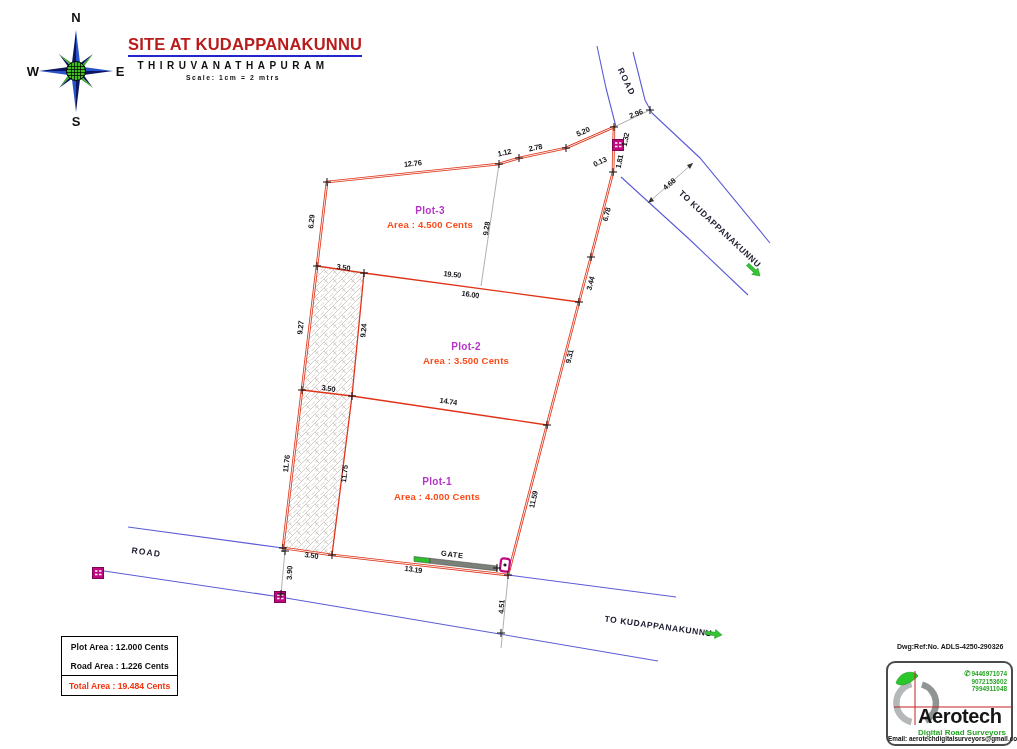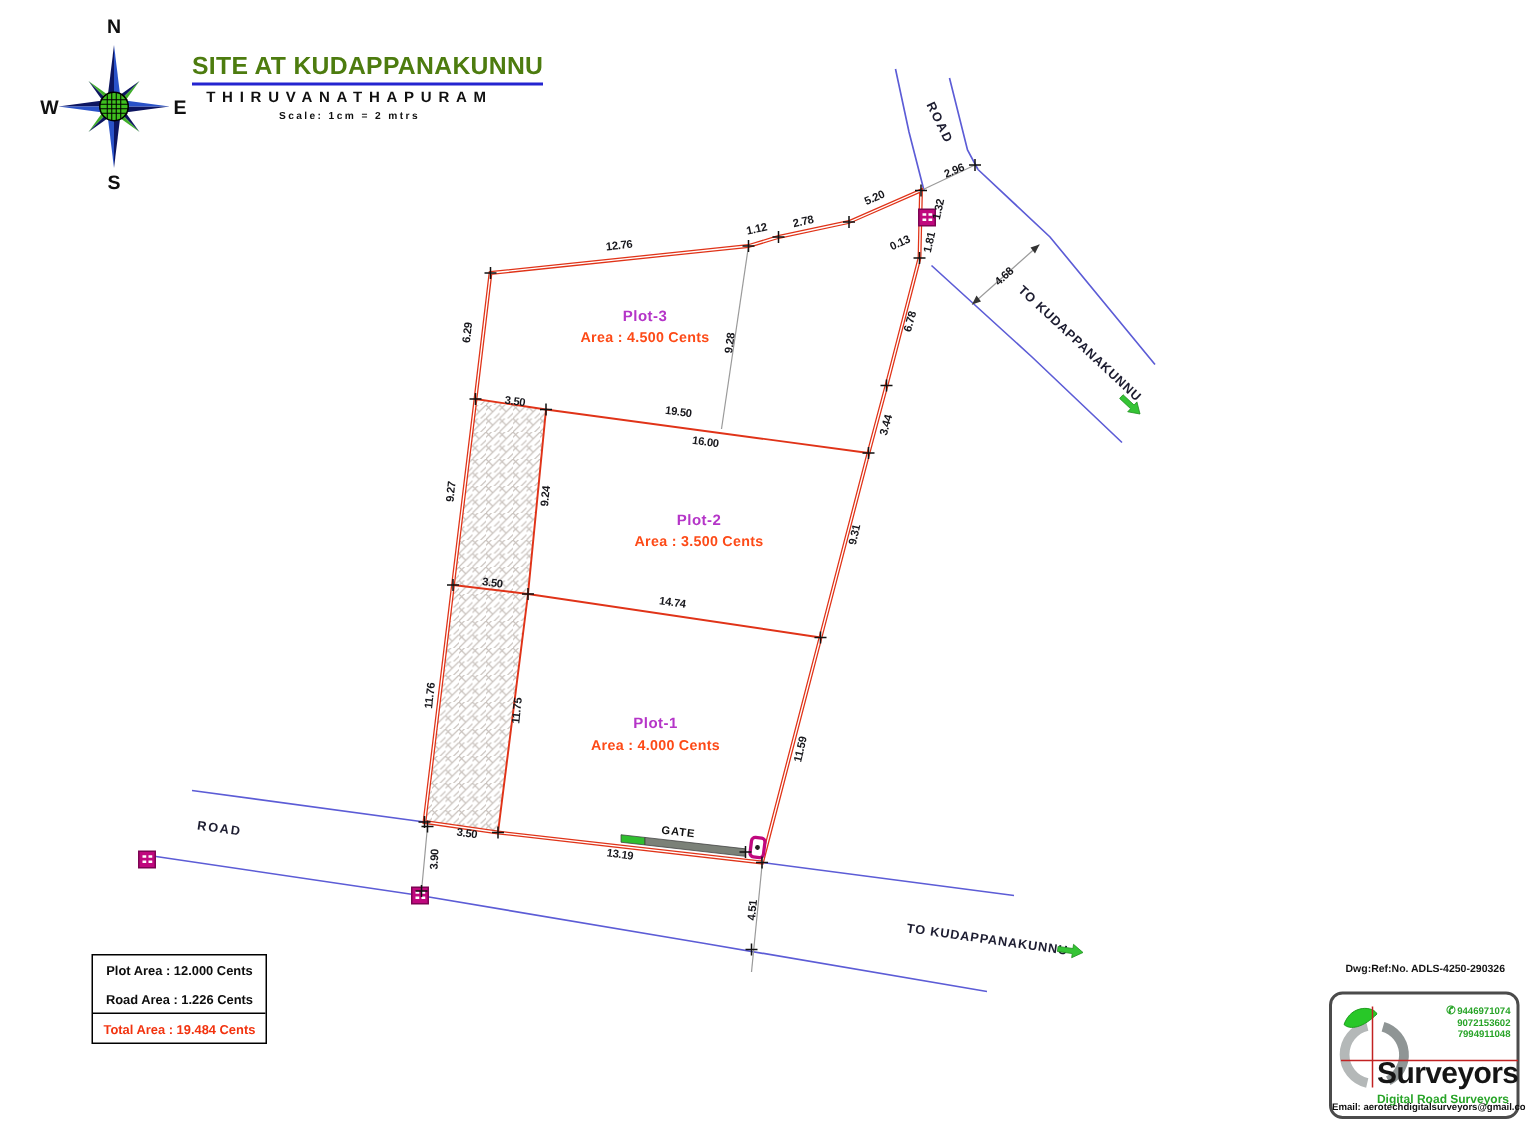--- a/index.html
+++ b/index.html
@@ -8,21 +8,21 @@
   svg text{user-select:none;}
   .dim{font:bold 7.5px "Liberation Sans",sans-serif;fill:#17171c;letter-spacing:-0.2px;}
   .pname{font:bold 10px "Liberation Sans",sans-serif;fill:#b535c8;letter-spacing:0.3px;}
   .parea{font:bold 9.5px "Liberation Sans",sans-serif;fill:#fd4a17;letter-spacing:0.2px;}
   .rlabel{font:bold 8.5px "Liberation Sans",sans-serif;fill:#1c1c30;letter-spacing:1.2px;}
   .tolabel{font:bold 8.5px "Liberation Sans",sans-serif;fill:#1c1c30;letter-spacing:0.6px;}
   .gatelabel{font:bold 7.5px "Liberation Sans",sans-serif;fill:#101010;letter-spacing:0.6px;}
   .compassletter{font:bold 13px "Liberation Sans",sans-serif;fill:#101010;}
   
   .titleblock{position:absolute;left:128px;top:35px;width:210px;text-align:center;}
-  .titleblock .site{display:inline-block;color:#4d7c0f;font-weight:bold;font-size:16.5px;
+  .titleblock .site{display:inline-block;color:#b91c1c;font-weight:bold;font-size:16.5px;
      letter-spacing:0.2px;border-bottom:2px solid #2424d0;padding-bottom:1px;white-space:nowrap;}
   .titleblock .city{margin-top:3px;color:#101010;font-weight:bold;font-size:10px;letter-spacing:4.5px;white-space:nowrap;}
   .titleblock .scale{margin-top:3px;color:#101010;font-weight:bold;font-size:6.8px;letter-spacing:1.6px;white-space:nowrap;}
   
   .area-table{position:absolute;left:61px;top:636px;border:1.6px solid #000;background:#fff;}
   .area-table .row{font-weight:bold;font-size:8.6px;color:#0d0d0d;padding:4.5px 7px;white-space:nowrap;text-align:center;}
   .area-table .row.total{color:#f2330f;border-top:1.6px solid #000;}
   
   .dwgref{position:absolute;left:897px;top:643px;font-weight:bold;font-size:7px;color:#131313;white-space:nowrap;}
   .logobox{position:absolute;left:886px;top:661px;width:127px;height:85px;border:2px solid #4b4b4b;
@@ -208,18 +208,18 @@
       <path d="M34,21.5 A19.5,19.5 0 0 1 37.5,57.5" fill="none" stroke="#8f9595" stroke-width="6.5"></path>
       <path d="M8,20 C13,6 28,8 30,13 C21,22 12,24 8,20 Z" fill="#28c828" stroke="#179617" stroke-width="0.6"></path>
       <path d="M6,44 H124" stroke="#c22222" stroke-width="1"></path>
       <path d="M27,8 V62" stroke="#c22222" stroke-width="1"></path>
     </svg>
     <div class="phones">
       <div><span class="phoneicon">✆</span><span>9446971074</span></div>
       <div>9072153602</div>
       <div>7994911048</div>
     </div>
-    <div class="brand">Surveyors</div>
+    <div class="brand">Aerotech</div>
     <div class="tagline">Digital Road Surveyors</div>
     <div class="email">Email: aerotechdigitalsurveyors@gmail.com</div>
   </div>
 
 </div>
 
 </body></html>

